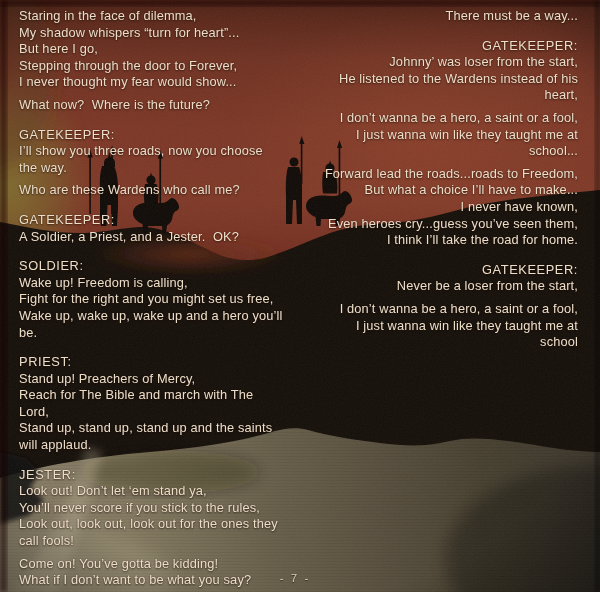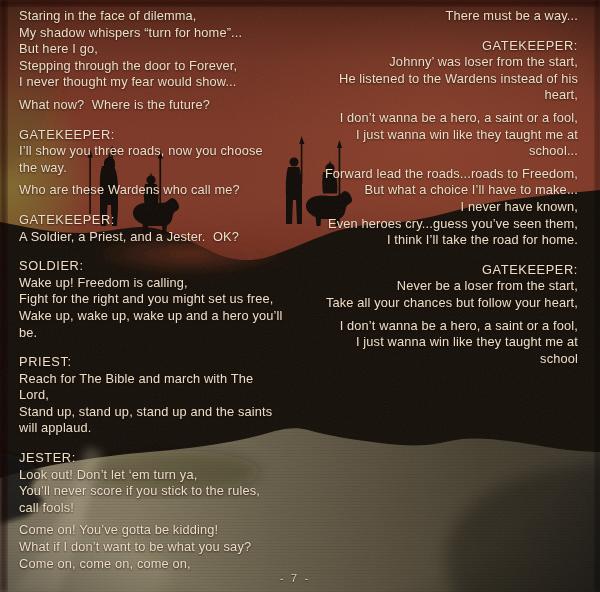--- a/index.html
+++ b/index.html
@@ -151,21 +151,21 @@
     <rect width="600" height="592" filter="url(#grain)" opacity="0.6"></rect>
     <rect width="600" height="592" fill="url(#vin)"></rect>
     <rect x="0" y="0" width="7" height="592" fill="rgba(14,7,4,0.55)" filter="url(#blur2)"></rect>
     <rect x="0" y="0" width="600" height="6" fill="rgba(24,10,6,0.55)" filter="url(#blur2)"></rect>
     <rect x="595" y="0" width="5" height="592" fill="rgba(10,6,4,0.4)" filter="url(#blur2)"></rect>
   </svg>
 
   <div class="col col-left" id="col-left">
       <div class="para">
         <div class="line">Staring in the face of dilemma,</div>
-        <div class="line">My shadow whispers “turn for home”...</div>
+        <div class="line">My shadow whispers “turn for heart”...</div>
         <div class="line">But here I go,</div>
         <div class="line">Stepping through the door to Forever,</div>
         <div class="line">I never thought my fear would show...</div>
       </div>
       <div class="para">
         <div class="line">What now?  Where is the future?</div>
       </div>
       <div class="para">
         <div class="line speaker">GATEKEEPER:</div>
         <div class="line">I’ll show you three roads, now you choose</div>
@@ -180,29 +180,31 @@
       </div>
       <div class="para">
         <div class="line speaker">SOLDIER:</div>
         <div class="line">Wake up! Freedom is calling,</div>
         <div class="line">Fight for the right and you might set us free,</div>
         <div class="line">Wake up, wake up, wake up and a hero you’ll</div>
         <div class="line">be.</div>
       </div>
       <div class="para">
         <div class="line speaker">PRIEST:</div>
+        <div class="line">Stand up! Preachers of Mercy,</div>
         <div class="line">Reach for The Bible and march with The</div>
         <div class="line">Lord,</div>
         <div class="line">Stand up, stand up, stand up and the saints</div>
         <div class="line">will applaud.</div>
       </div>
       <div class="para">
         <div class="line speaker">JESTER:</div>
-        <div class="line">Look out! Don’t let ‘em turn ya,</div>
+        <div class="line">Look out! Don’t let ‘em stand ya,</div>
         <div class="line">You’ll never score if you stick to the rules,</div>
+        <div class="line">Look out, look out, look out for the ones they</div>
         <div class="line">call fools!</div>
       </div>
       <div class="para">
         <div class="line">Come on! You’ve gotta be kidding!</div>
         <div class="line">What if I don’t want to be what you say?</div>
         <div class="line">Come on, come on, come on,</div>
       </div>
     </div>
   <div class="col col-right" id="col-right">
       <div class="para">
@@ -220,21 +222,20 @@
       <div class="para">
         <div class="line">Forward lead the roads...roads to Freedom,</div>
         <div class="line">But what a choice I’ll have to make...</div>
         <div class="line">I never have known,</div>
         <div class="line">Even heroes cry...guess you’ve seen them,</div>
         <div class="line">I think I’ll take the road for home.</div>
       </div>
       <div class="para">
         <div class="line speaker">GATEKEEPER:</div>
         <div class="line">Never be a loser from the start,</div>
-        <div class="line">Take all your chances but follow your heart,</div>
       </div>
       <div class="para">
         <div class="line">I don’t wanna be a hero, a saint or a fool,</div>
         <div class="line">I just wanna win like they taught me at</div>
         <div class="line">school</div>
       </div>
     </div>
 
   <div class="footer">- 7 -</div>
 </div>

